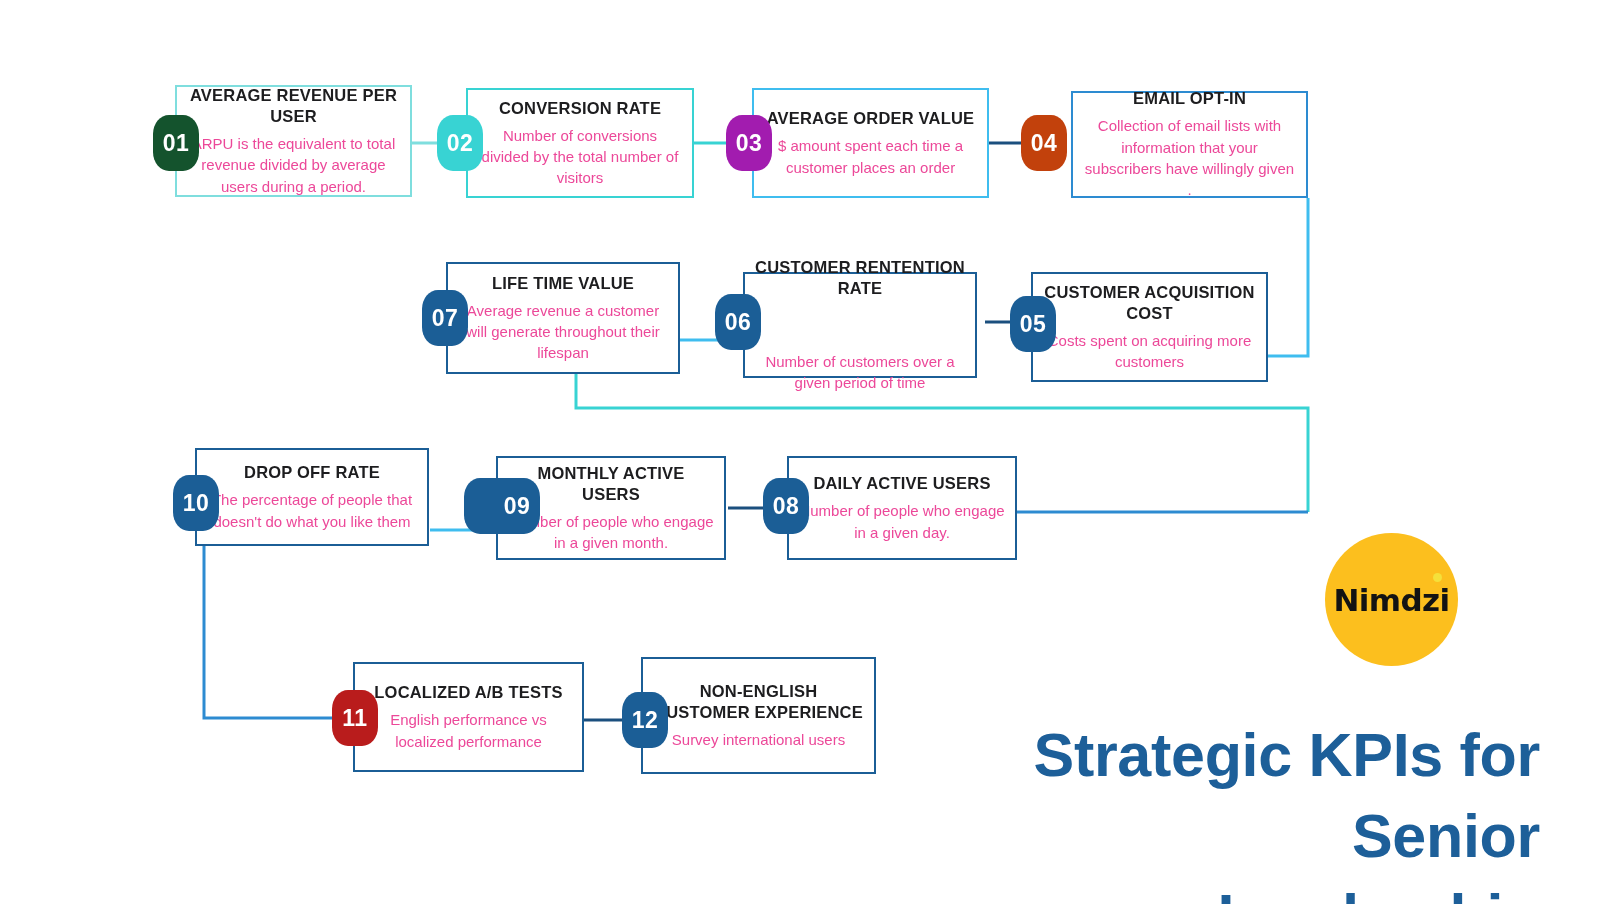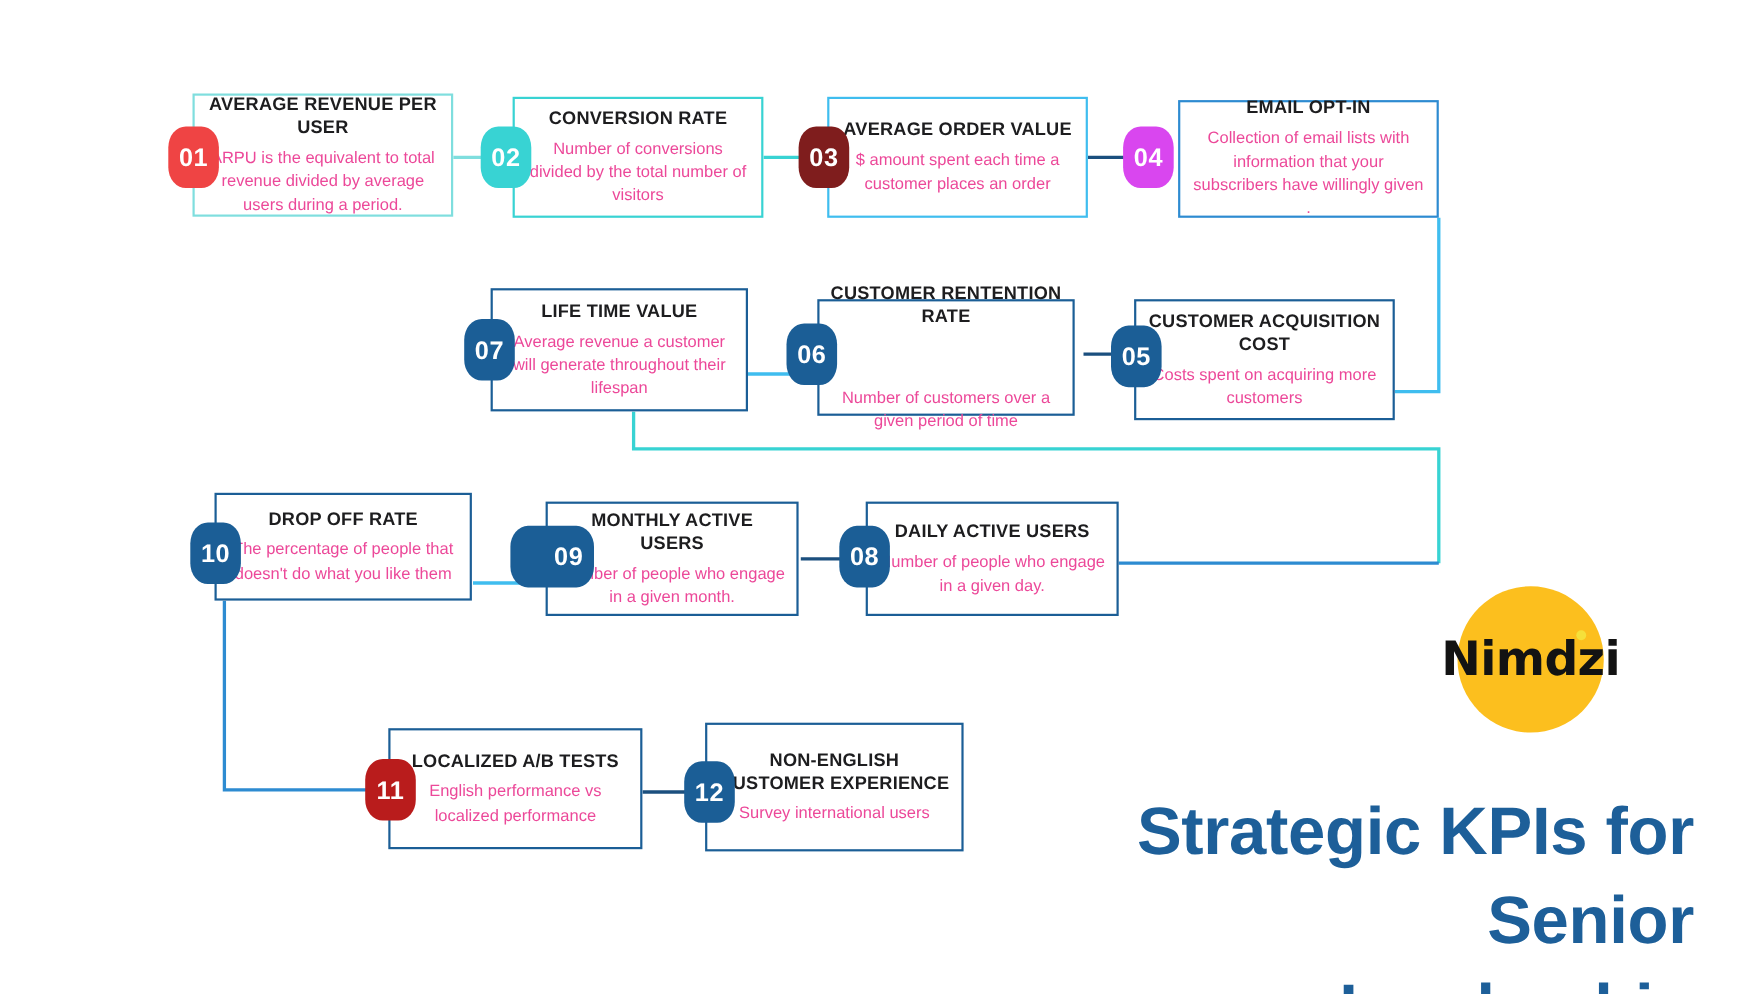--- a/index.html
+++ b/index.html
@@ -17,21 +17,21 @@
   .node .ttl{font-weight:bold;font-size:16.5px;letter-spacing:.2px;color:#1d1d1f;line-height:1.28;margin:0 0 6px 0;}
   .node .desc{font-size:15px;color:#ec4899;line-height:1.42;font-weight:400;}
 
   .badge{position:absolute;width:46px;height:56px;border-radius:16px/19px;
          display:flex;align-items:center;justify-content:center;
          color:#ffffff;font-weight:bold;font-size:23px;letter-spacing:.5px;z-index:5;}
 
   
   #logo{position:absolute;border-radius:50%;background:#fcbf1e;display:flex;
         align-items:center;justify-content:center;z-index:4;}
-  #logo .word{font-family:"DejaVu Sans",sans-serif;font-weight:bold;font-size:43px;
+  #logo .word{font-family:"DejaVu Sans",sans-serif;font-weight:bold;font-size:31px;
         color:#131313;letter-spacing:-.6px;position:relative;}
   #logo .dot{position:absolute;width:9px;height:9px;border-radius:50%;background:#f5e03a;
         right:2px;top:2px;}
   #headline{position:absolute;z-index:4;color:#1d5f99;font-weight:bold;font-size:61px;
         line-height:1.32;letter-spacing:-.3px;text-align:right;width:520px;margin-top:40px;}
 </style>
 </head>
 <body>
 
 <div id="canvas">
@@ -59,39 +59,39 @@
 
     <path d="M204 546 V718 H350" stroke="#2d8bd1" stroke-width="3" fill="none"></path>
 
     <path d="M584 720 H634" stroke="#1b4f7e" stroke-width="3" fill="none"></path>
   </svg>
 
   <div class="node" style="left:175px;top:85px;width:237px;height:112px;border-color:#7fdede;">
     <div class="ttl">AVERAGE REVENUE PER USER</div>
     <div class="desc">ARPU is the equivalent to total revenue divided by average users during a period.</div>
   </div>
-  <div class="badge" style="left:153px;top:115px;background:#ef4444;">01</div>
+  <div class="badge" style="left:153px;top:115px;background:#14532d;">01</div>
 
   <div class="node" style="left:466px;top:88px;width:228px;height:110px;border-color:#38d3d3;">
     <div class="ttl">CONVERSION RATE</div>
     <div class="desc">Number of conversions divided by the total number of visitors</div>
   </div>
   <div class="badge" style="left:437px;top:115px;background:#38d3d3;">02</div>
 
   <div class="node" style="left:752px;top:88px;width:237px;height:110px;border-color:#3fbdef;">
     <div class="ttl">AVERAGE ORDER VALUE</div>
     <div class="desc">$ amount spent each time a customer places an order</div>
   </div>
-  <div class="badge" style="left:726px;top:115px;background:#7f1d1d;text-align:right;">03</div>
+  <div class="badge" style="left:726px;top:115px;background:#a21caf;text-align:right;">03</div>
 
   <div class="node" style="left:1071px;top:91px;width:237px;height:107px;border-color:#2d8bd1;">
     <div class="ttl">EMAIL OPT-IN</div>
     <div class="desc">Collection of email lists with information that your subscribers have willingly given .</div>
   </div>
-  <div class="badge" style="left:1021px;top:115px;background:#d946ef;">04</div>
+  <div class="badge" style="left:1021px;top:115px;background:#c2410c;">04</div>
 
   <div class="node" style="left:446px;top:262px;width:234px;height:112px;">
     <div class="ttl">LIFE TIME VALUE</div>
     <div class="desc">Average revenue  a customer will generate throughout their lifespan</div>
   </div>
   <div class="badge" style="left:422px;top:290px;background:#1b5e96;">07</div>
 
   <div class="node" style="left:743px;top:272px;width:234px;height:106px;gap:46px;">
     <div class="ttl">CUSTOMER RENTENTION RATE</div>
     <div class="desc">Number of customers  over a given period of time</div>

